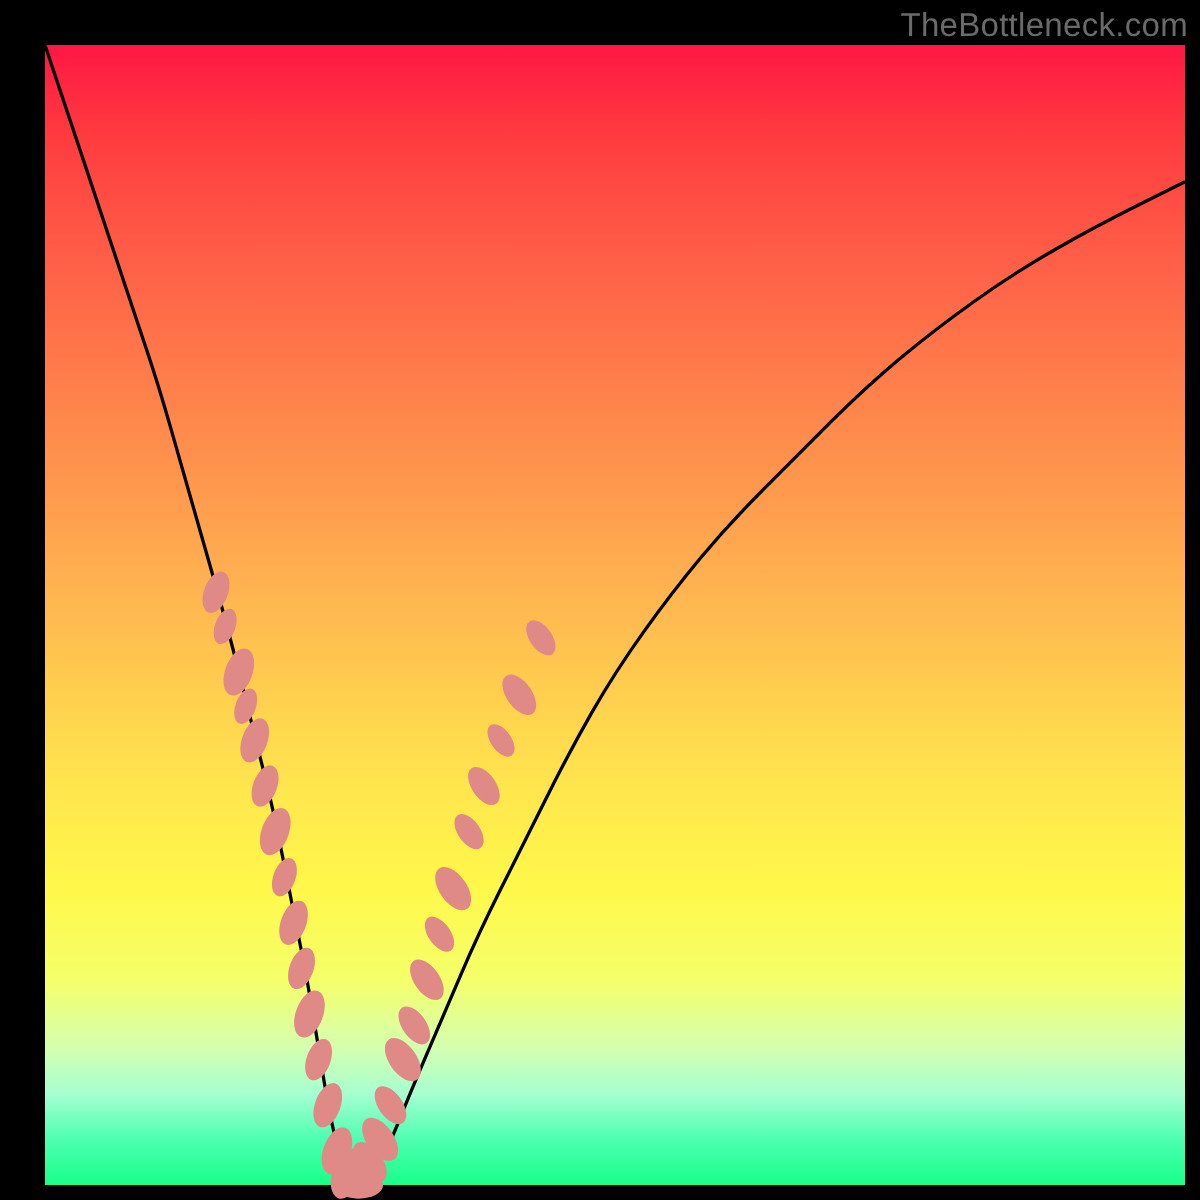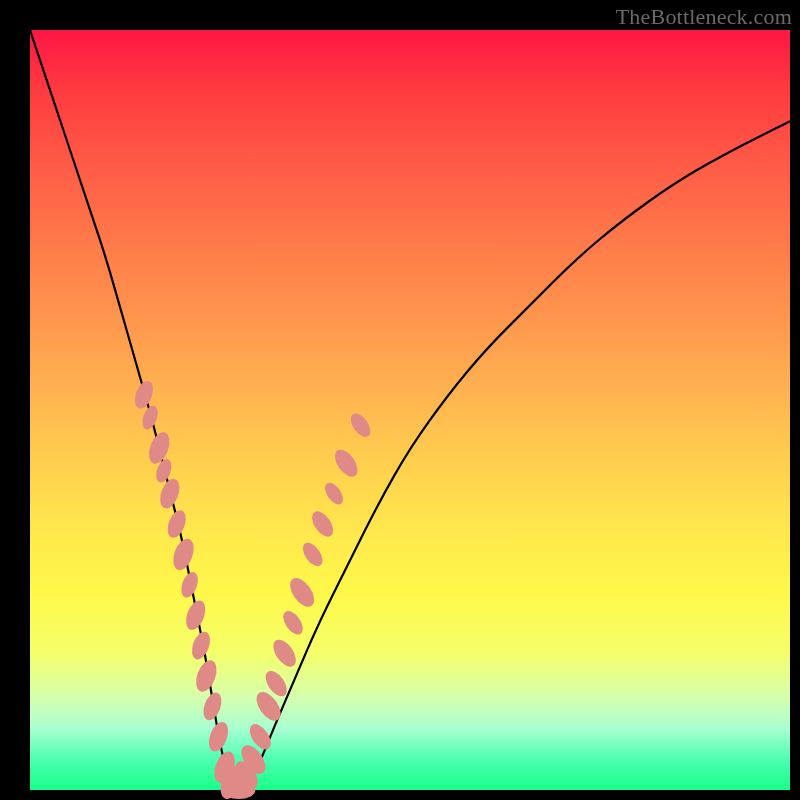--- a/index.html
+++ b/index.html
@@ -9,21 +9,20 @@
     height: 800px;
     overflow: hidden;
     background: #000;
     font-family: Arial, Helvetica, sans-serif;
   }
   .frame {
     position: relative;
     width: 800px;
     height: 800px;
     background: #000;
-    font-family: Liberation Serif, serif;
   }
   .plot-area {
     position: absolute;
     left: 30px;
     top: 30px;
     width: 760px;
     height: 760px;
     background: linear-gradient(to bottom,
       #ff1744 0%,
       #ff3b3f 8%,

